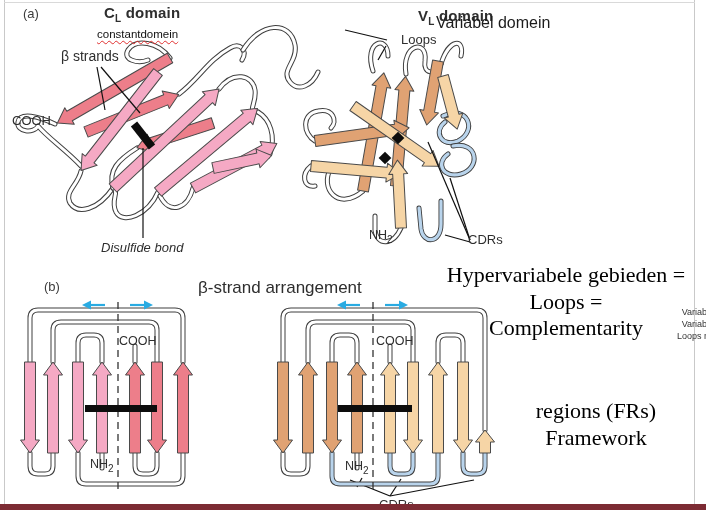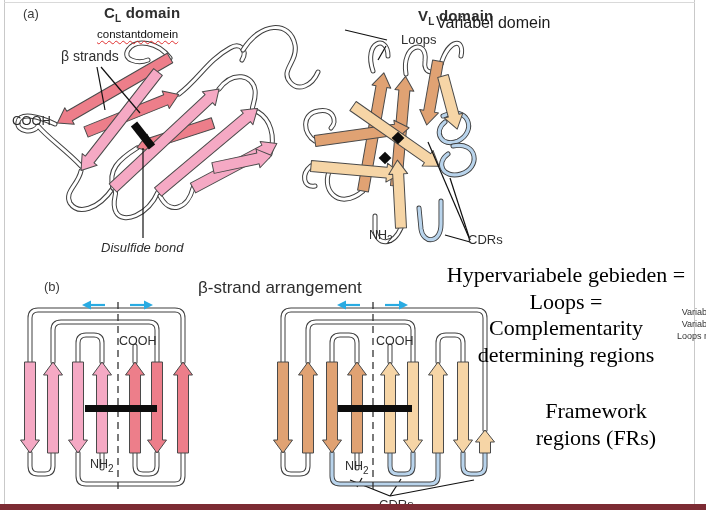--- a/index.html
+++ b/index.html
@@ -290,25 +290,24 @@
 <div class="abs lbl-sm" style="left:119px;top:334px;">COOH</div>
 <div class="abs lbl-sm chem" style="left:90px;top:457px;"><span>NH</span><sub>2</sub></div>
 <div class="abs lbl-sm" style="left:376px;top:334px;">COOH</div>
 <div class="abs lbl-sm chem" style="left:345px;top:459px;"><span>NH</span><sub>2</sub></div>
 <div class="abs lbl" style="left:379px;top:497px;z-index:20;">CDRs</div>
 
 <div class="abs serif-block" style="left:430px;top:262px;width:272px;">
   <div>Hypervariabele gebieden =</div>
   <div>Loops =</div>
   <div>Complementarity</div>
-  <div>determining regions</div>
 </div>
 <div class="abs serif-block" style="left:500px;top:398px;width:192px;">
+  <div>regions (FRs)</div>
   <div>Framework</div>
-  <div>regions (FRs)</div>
 </div>
 <div class="abs side-note" style="left:677px;top:306px;">
   <div>Variab</div>
   <div>Variab</div>
   <div>Loops r</div>
 </div>
 
 <div class="bottom-bar"></div>
 
 </body></html>

